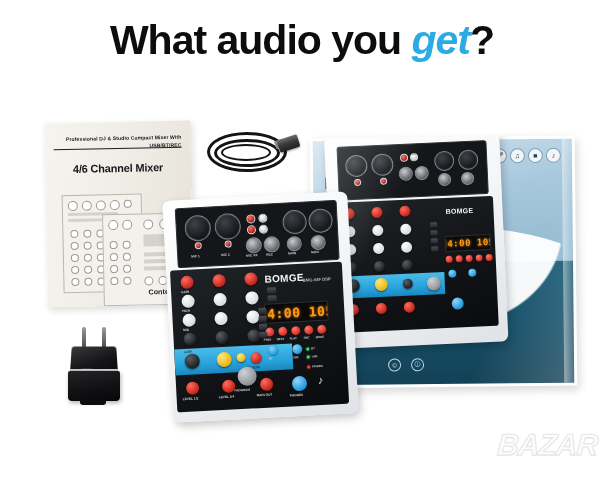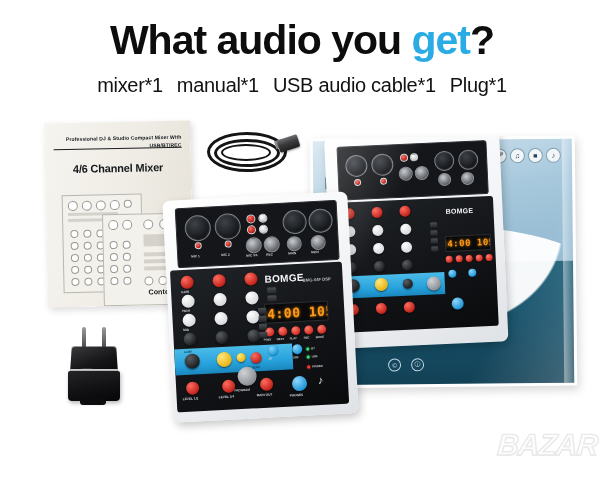--- a/index.html
+++ b/index.html
@@ -52,21 +52,21 @@
     left: 0;
     top: 20px;
     width: 604px;
     text-align: center;
     font-size: 41px;
     font-weight: 700;
     letter-spacing: -1px;
     color: #0d0d0d;
     line-height: 1;
   }
-  .headline .accent { color: #2aabe4; }
+  .headline .accent { color: #2aabe4; font-style: italic; }
   .subline {
     position: absolute;
     left: 0;
     top: 74px;
     width: 604px;
     text-align: center;
     font-size: 20px;
     font-weight: 400;
     color: #121212;
     letter-spacing: -0.3px;
@@ -365,23 +365,20 @@
   }
 </style>
 </head>
 <body>
 
 <div id="stage">
 
 
   <div class="headline">
     <span>What audio you </span><span class="accent">get</span><span>?</span>
-  </div>
-  <div class="subline">
-    <span>mixer*1</span><span>manual*1</span><span>USB audio cable*1</span><span>Plug*1</span>
   </div>
 
   <div class="photo" id="manual">
     <div class="m-top">
       <span>Professional DJ &amp; Studio Compact Mixer With</span><br>
       <span>USB/BT/REC</span>
     </div>
     <div class="m-rule"></div>
     <div class="m-title">4/6 Channel Mixer</div>
 

